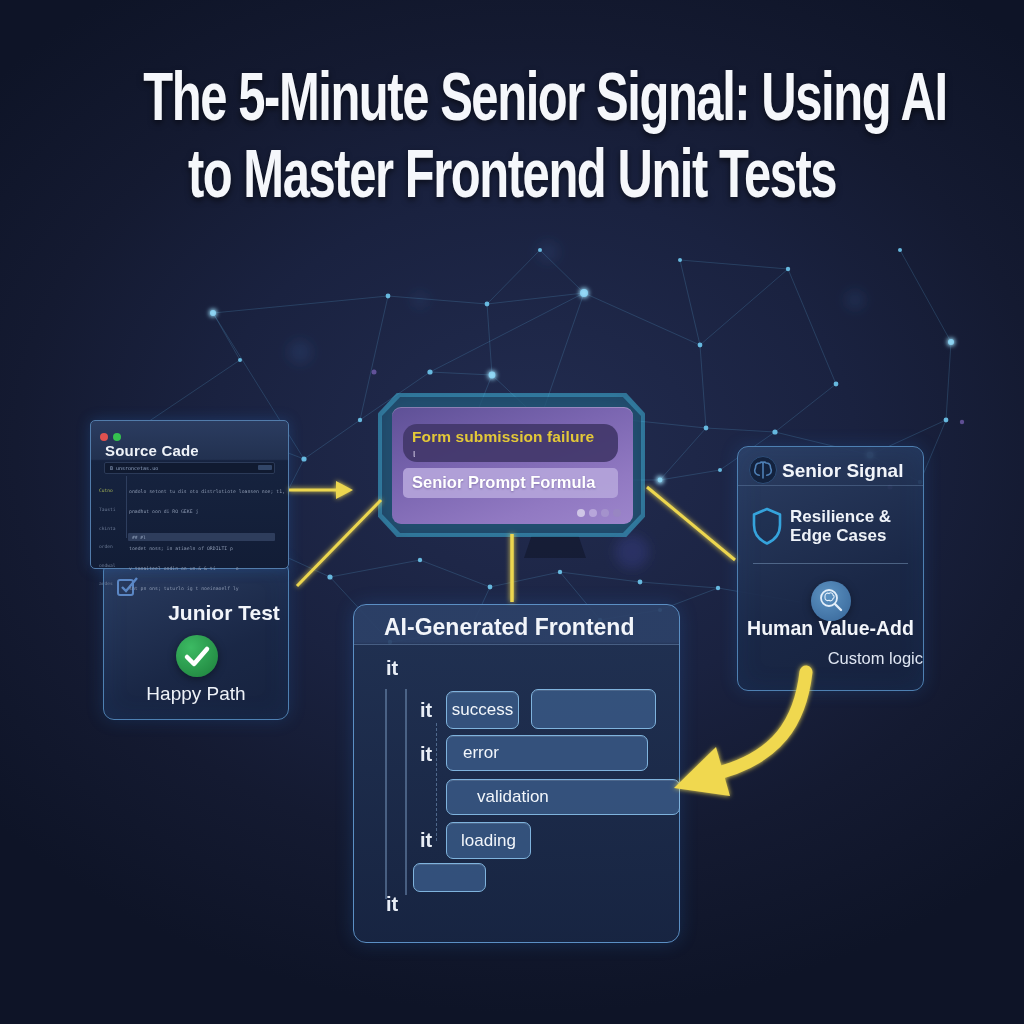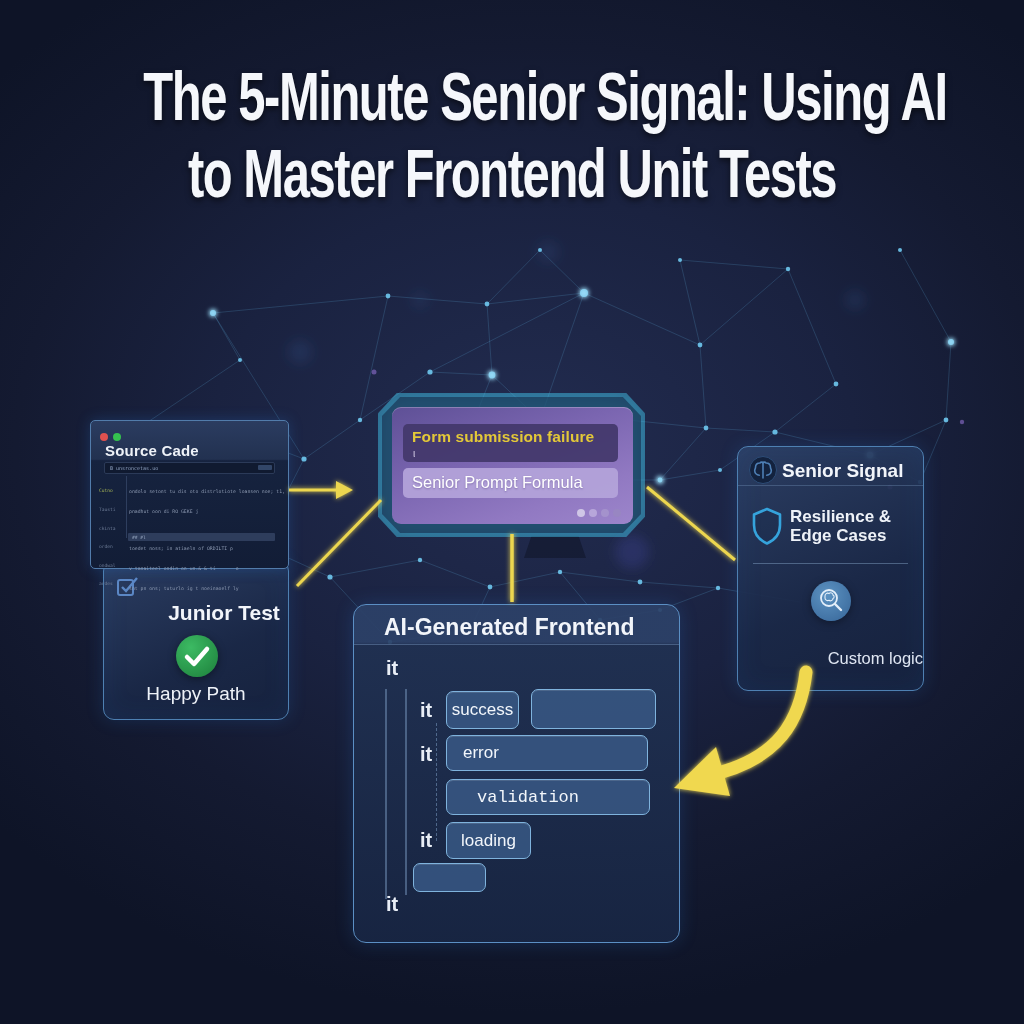--- a/index.html
+++ b/index.html
@@ -55,25 +55,25 @@
     background:rgba(72,198,236,.38);
     clip-path:polygon(7% 0,93% 0,100% 14%,100% 86%,93% 100%,7% 100%,0 86%,0 14%);
     filter:drop-shadow(0 0 12px rgba(53,196,232,.55));}
   .pframe-inner{position:absolute;left:4px;top:4px;right:4px;bottom:4px;background:rgba(20,36,66,.55);
     clip-path:polygon(7% 0,93% 0,100% 14%,100% 86%,93% 100%,7% 100%,0 86%,0 14%);}
   .pstand{left:524px;top:536px;width:62px;height:22px;background:rgba(10,15,30,.45);
     clip-path:polygon(12% 0,88% 0,100% 100%,0 100%);}
   .ppanel{left:392px;top:407px;width:241px;height:117px;border-radius:9px;
     background:linear-gradient(160deg,#5e5096 0%,#7a65b0 40%,#9179c2 75%,#9c85cb 100%);
     box-shadow:inset 0 1px 0 rgba(255,255,255,.25);}
-  .chip-dark{left:11px;top:17px;width:215px;height:38px;background:rgba(66,55,106,.92);border-radius:5px;}
+  .chip-dark{left:11px;top:17px;width:215px;height:38px;background:rgba(66,55,106,.92);border-radius:14px;}
   .chip-dark-text{left:9px;top:4px;font-size:15.5px;font-weight:bold;color:#e3c838;letter-spacing:.1px;}
   .chip-caret{left:10px;top:24px;font-size:10px;color:#d9cfe9;}
   .chip-light{left:11px;top:61px;width:215px;height:30px;background:rgba(180,164,218,.92);border-radius:5px;}
-  .chip-light-text{left:9px;top:5px;font-size:16.5px;font-weight:normal;color:#ffffff;text-shadow:0 1px 2px rgba(60,40,110,.4);}
+  .chip-light-text{left:9px;top:5px;font-size:16.5px;font-weight:bold;color:#ffffff;text-shadow:0 1px 2px rgba(60,40,110,.4);}
   .pdots{right:12px;bottom:7px;display:flex;gap:4px;}
   .pdots span{width:8px;height:8px;border-radius:50%;display:block;}
   .pdots span:nth-child(1){background:#cfc6e6;}
   .pdots span:nth-child(2){background:#b7a6da;}
   .pdots span:nth-child(3){background:#a492cc;}
   .pdots span:nth-child(4){background:#9886c2;}
 
   
   .aipanel{left:353px;top:604px;width:325px;height:337px;border-radius:13px;border:1.5px solid #5b8fc4;
     background:linear-gradient(180deg,rgba(44,65,104,.92) 0%,rgba(44,65,104,.92) 11%,rgba(32,49,82,.90) 12%,rgba(24,38,68,.90) 100%);
@@ -283,21 +283,21 @@
     <div class="guide" style="left:51px;top:84px;height:206px;"></div>
     <div class="guide dashed" style="left:82px;top:118px;height:118px;"></div>
 
     <div class="it" style="left:66px;top:94px;">it</div>
     <div class="tbox center" style="left:92px;top:86px;width:71px;height:36px;">success</div>
     <div class="tbox" style="left:177px;top:84px;width:123px;height:38px;"></div>
 
     <div class="it" style="left:66px;top:138px;">it</div>
     <div class="tbox" style="left:92px;top:130px;width:202px;height:36px;padding-left:16px;box-sizing:border-box;">error</div>
 
-    <div class="tbox" style="left:92px;top:174px;width:204px;height:36px;padding-left:30px;box-sizing:border-box;font-family:Liberation Mono, monospace;">validation</div>
+    <div class="tbox" style="left:92px;top:174px;width:234px;height:36px;padding-left:30px;box-sizing:border-box;">validation</div>
 
     <div class="it" style="left:66px;top:224px;">it</div>
     <div class="tbox center" style="left:92px;top:217px;width:83px;height:35px;">loading</div>
 
     <div class="tbox" style="left:59px;top:258px;width:71px;height:27px;"></div>
 
     <div class="it" style="left:32px;top:288px;">it</div>
   </div>
 
   <div class="abs panel senior">
@@ -318,20 +318,21 @@
     </div>
     <div class="abs sen-div"></div>
 
     <div class="abs badge">
       <svg width="40" height="40" viewBox="0 0 40 40">
         <circle cx="18" cy="17" r="8" fill="none" stroke="#e4effa" stroke-width="1.8"></circle>
         <path d="M14 15c0-2 2-3.5 4-2.5 1.5-1.5 4-.5 4 1.5 1.5.5 1.5 3 0 3.5 0 2-2.5 3-4 1.8-2 1-4-.8-4-2.3z" fill="none" stroke="#e4effa" stroke-width="1.1"></path>
         <line x1="24" y1="23" x2="30" y2="29" stroke="#e4effa" stroke-width="2.4" stroke-linecap="round"></line>
       </svg>
     </div>
+    <div class="abs val-title">Human Value-Add</div>
     <div class="abs val-sub">Custom logic</div>
   </div>
 
   <svg class="abs" width="1024" height="1024" style="left:0;top:0;pointer-events:none;">
     <defs>
       <filter id="yglow" x="-60%" y="-60%" width="220%" height="220%">
         <feGaussianBlur in="SourceGraphic" stdDeviation="2.5" result="b"></feGaussianBlur>
         <feMerge>
             <feMergeNode in="b"></feMergeNode>
             <feMergeNode in="SourceGraphic"></feMergeNode>

